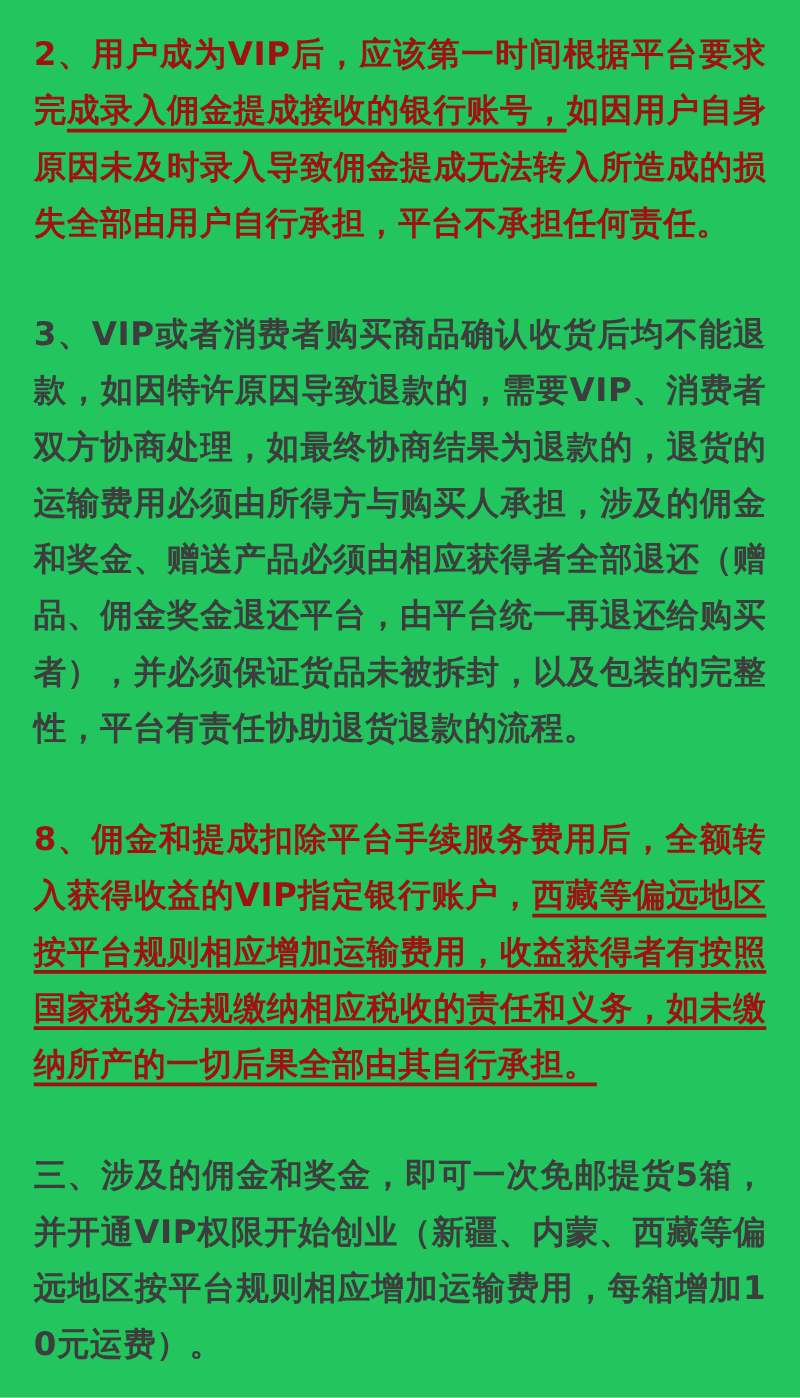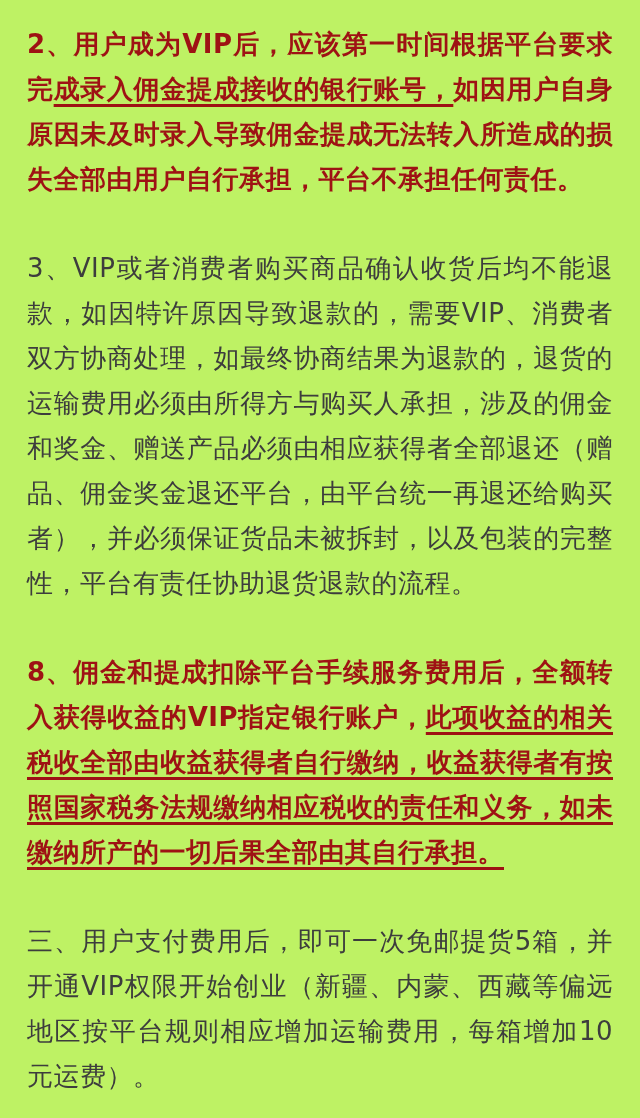--- a/index.html
+++ b/index.html
@@ -11,51 +11,51 @@
     height: 1118px;
     background: #FBF4E9;
     font-family: "DejaVu Sans", sans-serif;
     overflow: hidden;
   }
   .terms-page {
     box-sizing: border-box;
     width: 640px;
     height: 1118px;
     padding: 22px 27px 0 27px;
-    background: #bef264;
+    background: #22c55e;
   }
   p.para {
     margin: 0 0 44px 0;
     font-size: 26px;
     line-height: 45px;
     text-align: justify;
     letter-spacing: 0.5px;
     word-break: break-all;
   }
   p.para.red-bold {
     color: #9E1214;
     font-weight: bold;
   }
   p.para.dark-regular {
     color: #3D3D3D;
-    font-weight: normal;
+    font-weight: bold;
   }
   span.seg {
     text-decoration: none;
   }
   span.seg.underlined {
     text-decoration: underline;
     text-decoration-thickness: 3px;
     text-underline-offset: 6px;
     text-decoration-color: #9E1214;
   }
 </style>
 </head>
 <body>
 
 <div class="terms-page">
   <main class="content">
       <p class="para red-bold"><span class="seg">2、用户成为VIP后，应该第一时间根据平台要求完</span><span class="seg underlined">成录入佣金提成接收的银行账号，</span><span class="seg">如因用户自身原因未及时录入导致佣金提成无法转入所造成的损失全部由用户自行承担，平台不承担任何责任。</span></p>
       <p class="para dark-regular"><span class="seg">3、VIP或者消费者购买商品确认收货后均不能退款，如因特许原因导致退款的，需要VIP、消费者双方协商处理，如最终协商结果为退款的，退货的运输费用必须由所得方与购买人承担，涉及的佣金和奖金、赠送产品必须由相应获得者全部退还（赠品、佣金奖金退还平台，由平台统一再退还给购买者），并必须保证货品未被拆封，以及包装的完整性，平台有责任协助退货退款的流程。</span></p>
-      <p class="para red-bold"><span class="seg">8、佣金和提成扣除平台手续服务费用后，全额转入获得收益的VIP指定银行账户，</span><span class="seg underlined">此项收益的相关税收全部由收益获得者自行缴纳，收益获得者有按照国家税务法规缴纳相应税收的责任和义务，如未缴纳所产的一切后果全部由其自行承担。</span></p>
-      <p class="para dark-regular"><span class="seg">三、用户支付费用后，即可一次免邮提货5箱，并开通VIP权限开始创业（新疆、内蒙、西藏等偏远地区按平台规则相应增加运输费用，每箱增加10元运费）。</span></p>
+      <p class="para red-bold"><span class="seg">8、佣金和提成扣除平台手续服务费用后，全额转入获得收益的VIP指定银行账户，</span><span class="seg underlined">西藏等偏远地区按平台规则相应增加运输费用，收益获得者有按照国家税务法规缴纳相应税收的责任和义务，如未缴纳所产的一切后果全部由其自行承担。</span></p>
+      <p class="para dark-regular"><span class="seg">三、涉及的佣金和奖金，即可一次免邮提货5箱，并开通VIP权限开始创业（新疆、内蒙、西藏等偏远地区按平台规则相应增加运输费用，每箱增加10元运费）。</span></p>
     </main>
 </div>
 
 </body></html>

